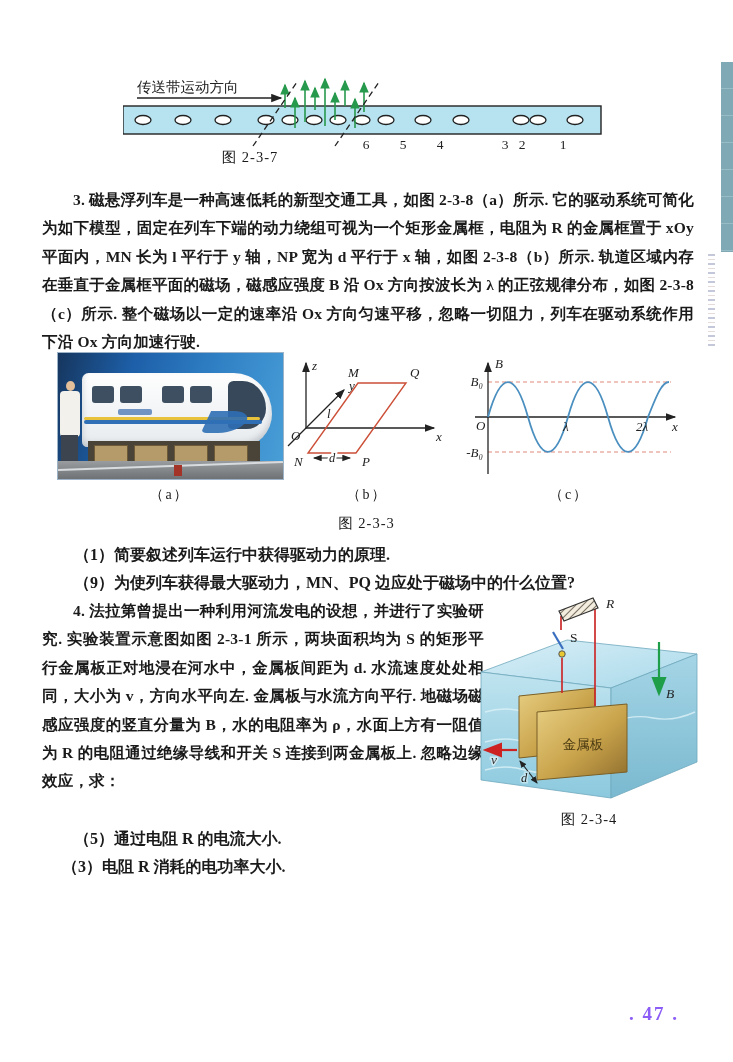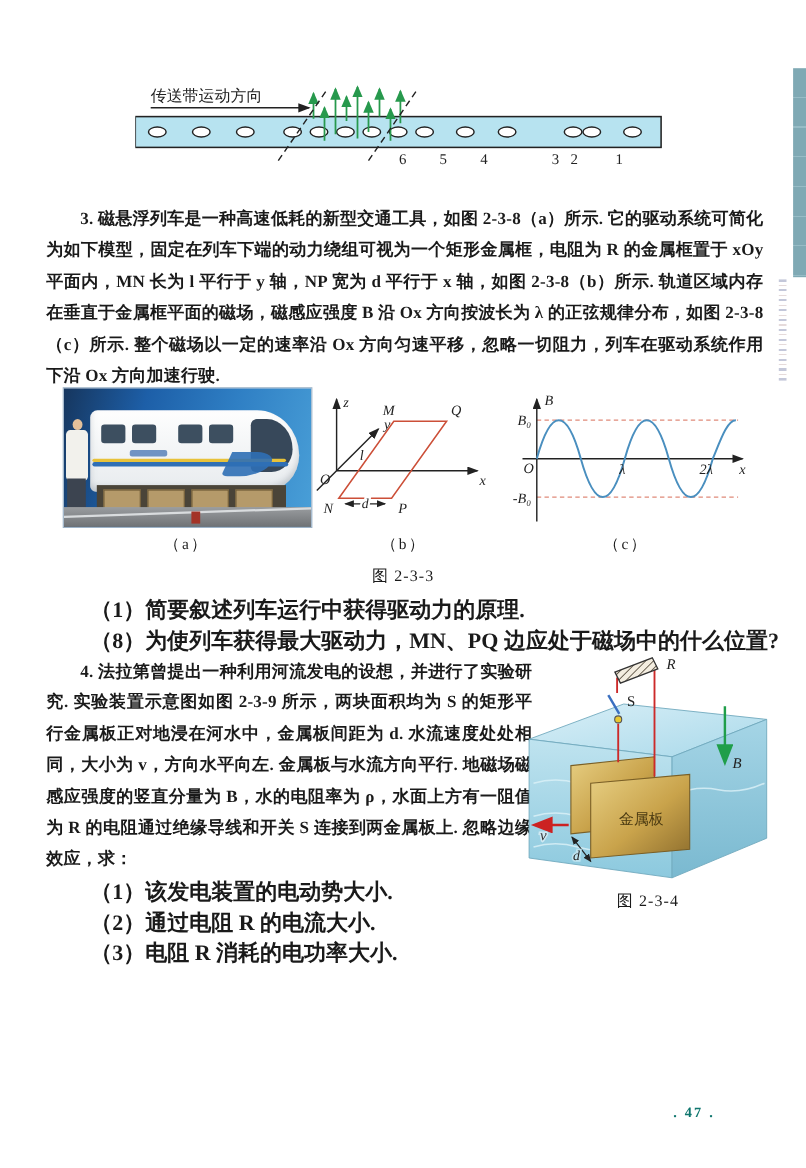--- a/index.html
+++ b/index.html
@@ -1,21 +1,21 @@
 <!DOCTYPE html>
 <html><head>
 <meta charset="utf-8">
 <style>
   html,body{margin:0;padding:0;background:#ffffff;}
   .page{position:relative;width:733px;height:1062px;background:#fff;overflow:hidden;
         font-family:"Liberation Serif","DejaVu Serif",serif;color:#1a1a1a;}
   .abs{position:absolute;}
   p{margin:0;font-weight:bold;}
   .para{font-size:15.5px;line-height:28.4px;text-align:justify;text-indent:2em;letter-spacing:.2px;}
-  .qline{font-size:20px;line-height:28px;padding-left:2em;}
+  .qline{font-size:16px;line-height:28px;padding-left:2em;}
   .figcap{font-size:14.5px;text-align:center;letter-spacing:1px;}
   .subcap{font-size:14px;text-align:center;letter-spacing:2px;}
   svg text{font-family:"Liberation Serif","DejaVu Serif",serif;}
   
   .edge-tab{left:721px;top:62px;width:12px;height:190px;
     background:repeating-linear-gradient(180deg,#7fa9b4 0px,#7fa9b4 26px,#97bcc6 26px,#97bcc6 27px);}
   .edge-smudge{left:708px;top:254px;width:7px;height:92px;opacity:.55;
     background:repeating-linear-gradient(0deg,rgba(90,100,150,.65) 0 2px,transparent 2px 5px,rgba(140,90,90,.4) 5px 6px,transparent 6px 9px);}
   
   .photo{left:57px;top:352px;width:225px;height:126px;overflow:hidden;border:1px solid #9db3c8;
@@ -29,21 +29,21 @@
   .photo .win{position:absolute;top:33px;width:22px;height:17px;background:#3d4f60;border-radius:3px;}
   .photo .stripe-y{position:absolute;left:26px;top:64px;width:176px;height:3px;background:#e8c23a;border-radius:2px;}
   .photo .stripe-b{position:absolute;left:26px;top:67px;width:178px;height:4px;background:#2f6fb5;border-radius:2px;}
   .photo .swoosh{position:absolute;left:148px;top:58px;width:40px;height:22px;background:#2f6fb5;border-radius:0 60% 80% 20%;transform:skewX(-25deg);opacity:.9;}
   .photo .marking{position:absolute;left:60px;top:56px;width:34px;height:6px;background:#2a5fa8;opacity:.65;border-radius:2px;}
   .photo .under{position:absolute;left:30px;top:88px;width:172px;height:24px;background:#4a4438;}
   .photo .block{position:absolute;top:92px;width:32px;height:16px;background:#b59a6a;border:1px solid #6e5a36;}
   .photo .track{position:absolute;left:0;top:108px;width:225px;height:18px;background:linear-gradient(#9a9da0,#6f7275);}
   .photo .rail{position:absolute;left:0;top:112px;width:225px;height:2px;background:#d9dcde;transform:rotate(-2deg);}
   .photo .sign{position:absolute;left:116px;top:112px;width:8px;height:11px;background:#a33327;}
-  .pagenum{left:576px;top:1003px;width:110px;text-align:center;font-size:13px;font-weight:bold;color:#0f766e;letter-spacing:2px;}
+  .pagenum{left:599px;top:1003px;width:110px;text-align:center;font-size:19px;font-weight:bold;color:#8b5cf6;letter-spacing:2px;}
 </style>
 </head>
 <body>
 
 <div class="page">
 
   <svg class="abs" style="left:123px;top:76px" width="480" height="78" viewBox="0 0 480 78">
     <defs>
       <marker id="mBlack" markerWidth="9" markerHeight="8" refX="7" refY="3" orient="auto-start-reverse">
         <path d="M0,0 L8,3 L0,6 Z" fill="#222"></path>
@@ -93,20 +93,21 @@
 
     <g font-size="13.5" fill="#222" text-anchor="middle">
       <text x="243" y="73">6</text>
       <text x="280" y="73">5</text>
       <text x="317" y="73">4</text>
       <text x="382" y="73">3</text>
       <text x="399" y="73">2</text>
       <text x="440" y="73">1</text>
     </g>
   </svg>
+  <div class="abs figcap" style="left:125px;top:148px;width:250px">图 2-3-7</div>
 
   <p class="abs para" style="left:42px;top:186px;width:652px">3. 磁悬浮列车是一种高速低耗的新型交通工具，如图 2-3-8（a）所示. 它的驱动系统可简化为如下模型，固定在列车下端的动力绕组可视为一个矩形金属框，电阻为 R 的金属框置于 xOy 平面内，MN 长为 l 平行于 y 轴，NP 宽为 d 平行于 x 轴，如图 2-3-8（b）所示. 轨道区域内存在垂直于金属框平面的磁场，磁感应强度 B 沿 Ox 方向按波长为 λ 的正弦规律分布，如图 2-3-8（c）所示. 整个磁场以一定的速率沿 Ox 方向匀速平移，忽略一切阻力，列车在驱动系统作用下沿 Ox 方向加速行驶.</p>
 
   <div class="abs photo">
     <div class="person-head"></div>
     <div class="person-body"></div>
     <div class="person-legs"></div>
     <div class="train-body"></div>
     <div class="win" style="left:34px"></div>
     <div class="win" style="left:62px"></div>
@@ -172,26 +173,25 @@
       <text x="30" y="105" font-style="italic" text-anchor="end">-B₀</text>
       <text x="110" y="79" font-style="italic">λ</text>
       <text x="183" y="79" font-style="italic">2λ</text>
     </g>
   </svg>
   <div class="abs subcap" style="left:453px;top:486px;width:232px">（c）</div>
 
   <div class="abs figcap" style="left:0px;top:514px;width:733px">图 2-3-3</div>
 
   <p class="abs qline" style="left:42px;top:541px;width:652px">（1）简要叙述列车运行中获得驱动力的原理.</p>
-  <p class="abs qline" style="left:42px;top:569px;width:652px">（8）为使列车获得最大驱动力，MN、PQ 边应处于磁场中的什么位置?</p>
-
-  <p class="abs para" style="left:42px;top:597px;width:442px">4. 法拉第曾提出一种利用河流发电的设想，并进行了实验研究. 实验装置示意图如图 2-3-9 所示，两块面积均为 S 的矩形平行金属板正对地浸在河水中，金属板间距为 d. 水流速度处处相同，大小为 v，方向水平向左. 金属板与水流方向平行. 地磁场磁感应强度的竖直分量为 B，水的电阻率为 ρ，水面上方有一阻值为 R 的电阻通过绝缘导线和开关 S 连接到两金属板上. 忽略边缘效应，求：</p>
-  <p class="abs qline" style="left:42px;top:797px;width:442px">（1）该发电装置的电动势大小.</p>
-  <p class="abs qline" style="left:42px;top:825px;width:442px">（2）通过电阻 R 的电流大小.</p>
-  <p class="abs qline" style="left:42px;top:853px;width:442px">（3）电阻 R 消耗的电功率大小.</p>
+  <p class="abs qline" style="left:42px;top:569px;width:652px">（9）为使列车获得最大驱动力，MN、PQ 边应处于磁场中的什么位置?</p>
+
+  <p class="abs para" style="left:42px;top:597px;width:442px">4. 法拉第曾提出一种利用河流发电的设想，并进行了实验研究. 实验装置示意图如图 2-3-1 所示，两块面积均为 S 的矩形平行金属板正对地浸在河水中，金属板间距为 d. 水流速度处处相同，大小为 v，方向水平向左. 金属板与水流方向平行. 地磁场磁感应强度的竖直分量为 B，水的电阻率为 ρ，水面上方有一阻值为 R 的电阻通过绝缘导线和开关 S 连接到两金属板上. 忽略边缘效应，求：</p>
+  <p class="abs qline" style="left:42px;top:825px;width:442px">（5）通过电阻 R 的电流大小.</p>
+  <p class="abs qline" style="left:30px;top:853px;width:442px">（3）电阻 R 消耗的电功率大小.</p>
 
   <svg class="abs" style="left:475px;top:592px" width="228" height="214" viewBox="0 0 228 214">
     <defs>
       <linearGradient id="gTop" x1="0" y1="0" x2="1" y2="1">
         <stop offset="0" stop-color="#d9eff7"></stop>
           <stop offset="1" stop-color="#a9d9ea"></stop>
       </linearGradient>
       <linearGradient id="gFront" x1="0" y1="0" x2="0" y2="1">
         <stop offset="0" stop-color="#bfe3ef"></stop>
           <stop offset="1" stop-color="#8cc9de"></stop>

